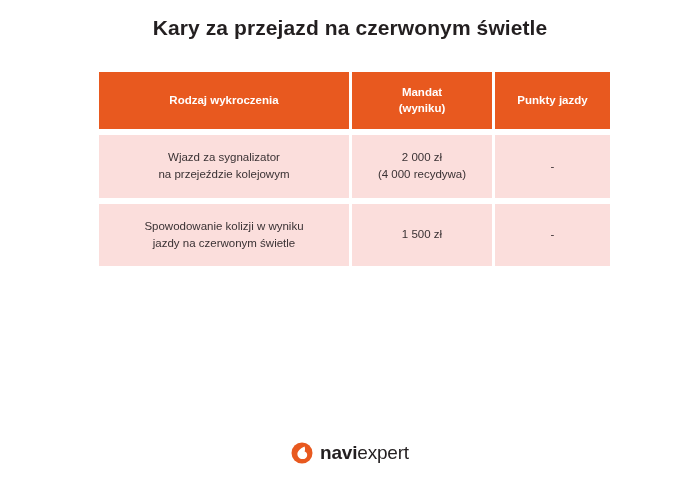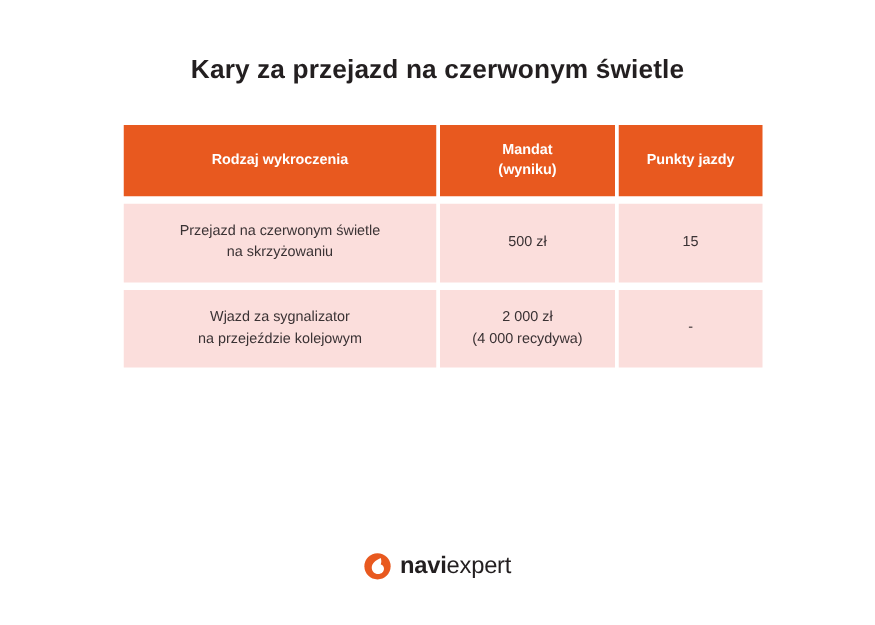--- a/index.html
+++ b/index.html
@@ -16,21 +16,21 @@
   .page {
     position: relative;
     width: 700px;
     height: 500px;
     box-sizing: border-box;
     display: flex;
     flex-direction: column;
     align-items: center;
   }
   .title {
-    margin-top: 44px;
+    margin-top: 16px;
     font-size: 21px;
     font-weight: bold;
     color: #231f20;
     letter-spacing: 0.1px;
     text-align: center;
   }
   .table-wrap {
     margin-top: 26px;
     width: 508px;
   }
@@ -120,36 +120,36 @@
             <span class="cell-sub">(wyniku)</span>
           </th>
           <th>
             <span>Punkty jazdy</span>
           </th>
         </tr>
       </thead>
       <tbody>
         <tr>
           <td>
-            <span class="cell-sub">Przejazd na czerwonym świetle</span>
-            <span class="cell-sub">na skrzyżowaniu</span>
-          </td>
-          <td>
-            <span class="cell-sub">500 zł</span>
-          </td>
-          <td>15</td>
-        </tr>
-        <tr>
-          <td>
             <span class="cell-sub">Wjazd za sygnalizator</span>
             <span class="cell-sub">na przejeździe kolejowym</span>
           </td>
           <td>
             <span class="cell-sub">2 000 zł</span>
             <span class="cell-sub">(4 000 recydywa)</span>
+          </td>
+          <td>-</td>
+        </tr>
+        <tr>
+          <td>
+            <span class="cell-sub">Spowodowanie kolizji w wyniku</span>
+            <span class="cell-sub">jazdy na czerwonym świetle</span>
+          </td>
+          <td>
+            <span class="cell-sub">1 500 zł</span>
           </td>
           <td>-</td>
         </tr>
       </tbody>
     </table>
   </div>
 
   <div class="footer">
     <span class="logo-mark">
       <svg width="22" height="22" viewBox="0 0 22 22" aria-hidden="true">

